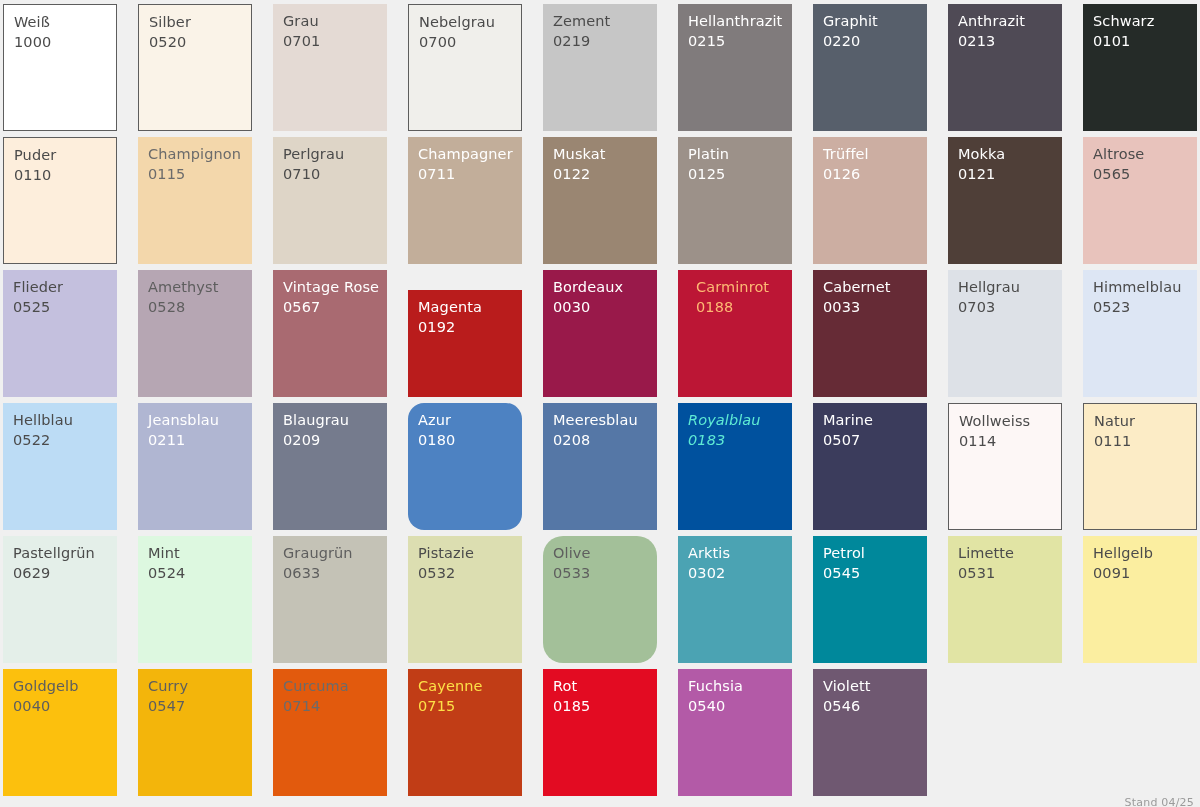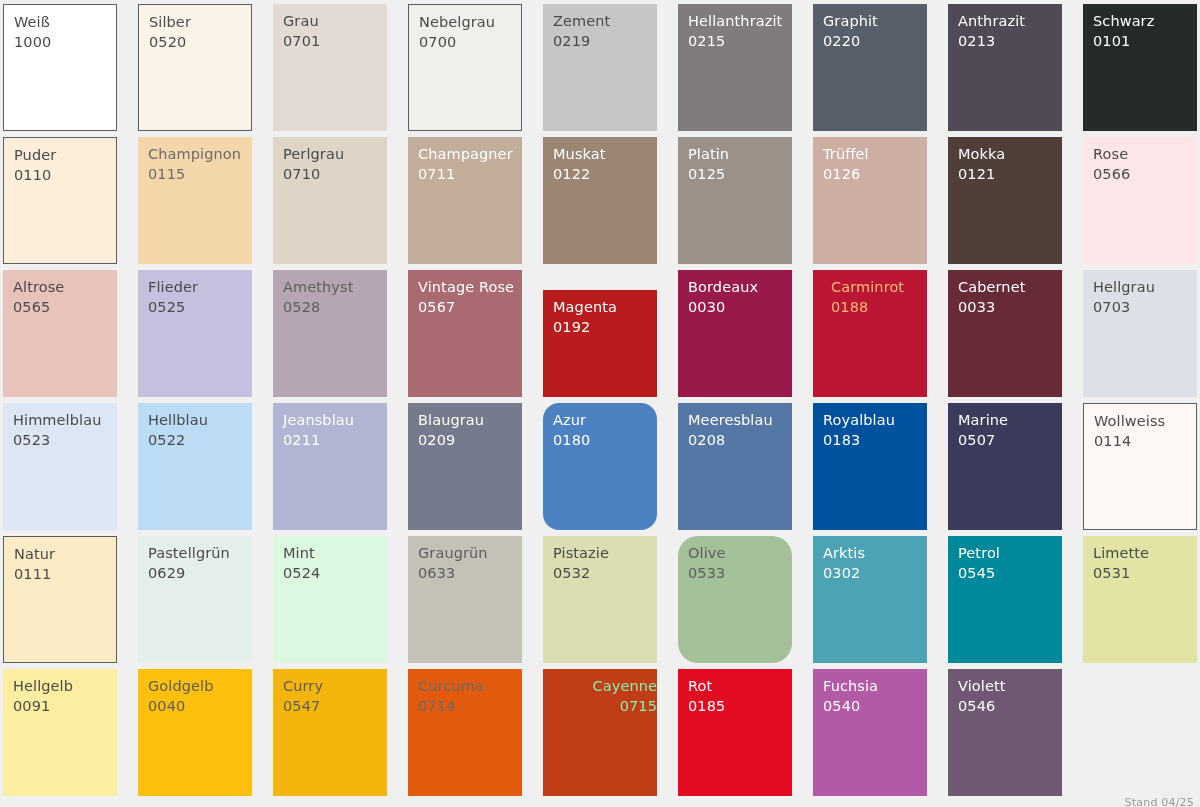--- a/index.html
+++ b/index.html
@@ -127,24 +127,20 @@
         <span class="swatch-code">0125</span>
       </div>
       <div class="swatch" style="background: rgb(204, 174, 162); color: rgb(255, 255, 255);">
         <span class="swatch-name">Trüffel</span>
         <span class="swatch-code">0126</span>
       </div>
       <div class="swatch" style="background: rgb(79, 63, 56); color: rgb(255, 255, 255);">
         <span class="swatch-name">Mokka</span>
         <span class="swatch-code">0121</span>
       </div>
-      <div class="swatch" style="background: rgb(253, 230, 232); color: rgb(75, 75, 75);">
-        <span class="swatch-name">Rose</span>
-        <span class="swatch-code">0566</span>
-      </div>
       <div class="swatch" style="background: rgb(232, 195, 188); color: rgb(75, 75, 75);">
         <span class="swatch-name">Altrose</span>
         <span class="swatch-code">0565</span>
       </div>
       <div class="swatch" style="background: rgb(196, 192, 222); color: rgb(75, 75, 75);">
         <span class="swatch-name">Flieder</span>
         <span class="swatch-code">0525</span>
       </div>
       <div class="swatch" style="background: rgb(182, 166, 179); color: rgb(94, 94, 94);">
         <span class="swatch-name">Amethyst</span>
@@ -191,21 +187,21 @@
         <span class="swatch-code">0209</span>
       </div>
       <div class="swatch" style="background: rgb(77, 130, 194); color: rgb(255, 255, 255); border-radius: 16px;">
         <span class="swatch-name">Azur</span>
         <span class="swatch-code">0180</span>
       </div>
       <div class="swatch" style="background: rgb(85, 119, 166); color: rgb(255, 255, 255);">
         <span class="swatch-name">Meeresblau</span>
         <span class="swatch-code">0208</span>
       </div>
-      <div class="swatch" style="background: rgb(0, 81, 158); color: #ffffff;">
+      <div class="swatch" style="background: rgb(0, 81, 158); color: #5eead4; font-style: italic;">
         <span class="swatch-name">Royalblau</span>
         <span class="swatch-code">0183</span>
       </div>
       <div class="swatch" style="background: rgb(59, 60, 92); color: rgb(255, 255, 255);">
         <span class="swatch-name">Marine</span>
         <span class="swatch-code">0507</span>
       </div>
       <div class="swatch bordered" style="background: rgb(253, 247, 246); color: rgb(75, 75, 75);">
         <span class="swatch-name">Wollweiss</span>
         <span class="swatch-code">0114</span>
@@ -255,21 +251,21 @@
         <span class="swatch-code">0040</span>
       </div>
       <div class="swatch" style="background: rgb(243, 181, 11); color: rgb(94, 94, 94);">
         <span class="swatch-name">Curry</span>
         <span class="swatch-code">0547</span>
       </div>
       <div class="swatch" style="background: rgb(226, 90, 13); color: rgb(107, 107, 107);">
         <span class="swatch-name">Curcuma</span>
         <span class="swatch-code">0714</span>
       </div>
-      <div class="swatch" style="background: rgb(193, 61, 22); color: #86efac; text-align: right;">
+      <div class="swatch" style="background: rgb(193, 61, 22); color: #fde047;">
         <span class="swatch-name">Cayenne</span>
         <span class="swatch-code">0715</span>
       </div>
       <div class="swatch" style="background: rgb(227, 11, 34); color: rgb(255, 255, 255);">
         <span class="swatch-name">Rot</span>
         <span class="swatch-code">0185</span>
       </div>
       <div class="swatch" style="background: rgb(179, 90, 167); color: rgb(255, 255, 255);">
         <span class="swatch-name">Fuchsia</span>
         <span class="swatch-code">0540</span>

